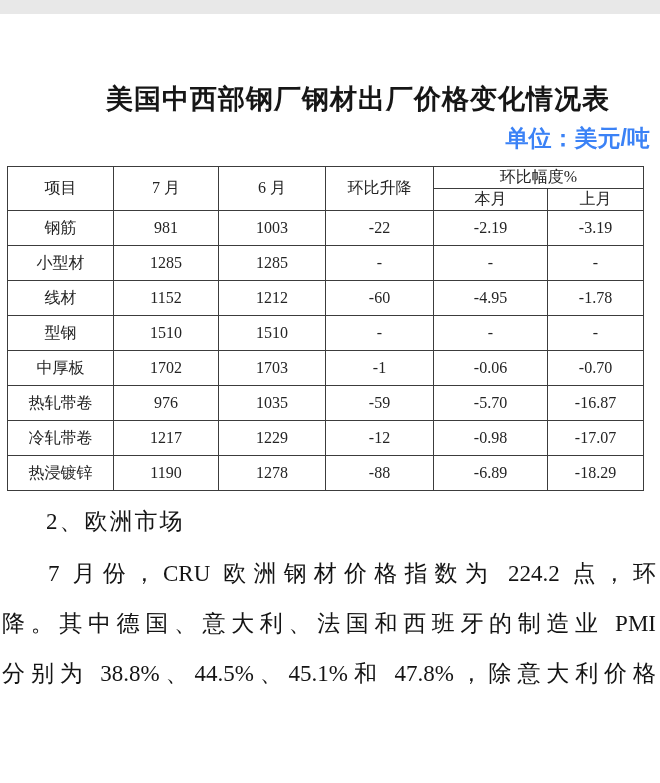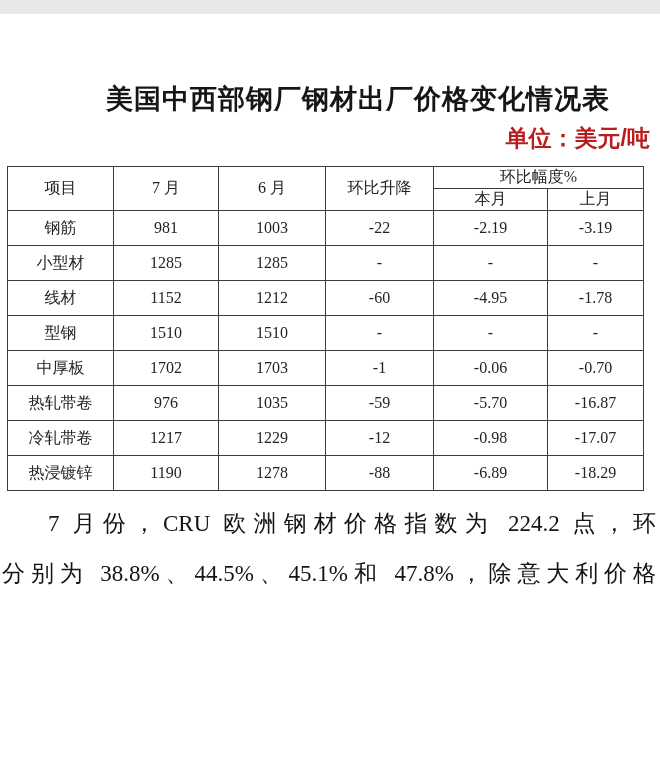--- a/index.html
+++ b/index.html
@@ -25,21 +25,21 @@
     color: #161616;
   }
   .doc-unit {
     margin-top: 8px;
     text-align: right;
     padding-right: 10px;
     font-family: "Liberation Sans", sans-serif;
     font-weight: bold;
     font-size: 23px;
     line-height: 28px;
-    color: #b91c1c;
+    color: #3b82f6;
   }
   
   table.price-table {
     margin: 14px 0 0 7px;
     width: 636px;
     border-collapse: collapse;
     table-layout: fixed;
     font-family: "Liberation Serif", serif;
     font-size: 16px;
     color: #242424;
@@ -175,19 +175,21 @@
         <td>1190</td>
         <td>1278</td>
         <td>-88</td>
         <td>-6.89</td>
         <td>-18.29</td>
       </tr>
     </tbody>
   </table>
 
   <div class="section">
+    <div class="sec-heading">2、欧洲市场</div>
     <div class="para">
       <div class="line indent">7 月份，CRU 欧洲钢材价格指数为 224.2 点，环</div>
+      <div class="line">降。其中德国、意大利、法国和西班牙的制造业 PMI</div>
       <div class="line">分别为 38.8%、44.5%、45.1%和 47.8%，除意大利价格</div>
     </div>
   </div>
 
 </div>
 
 </body></html>

